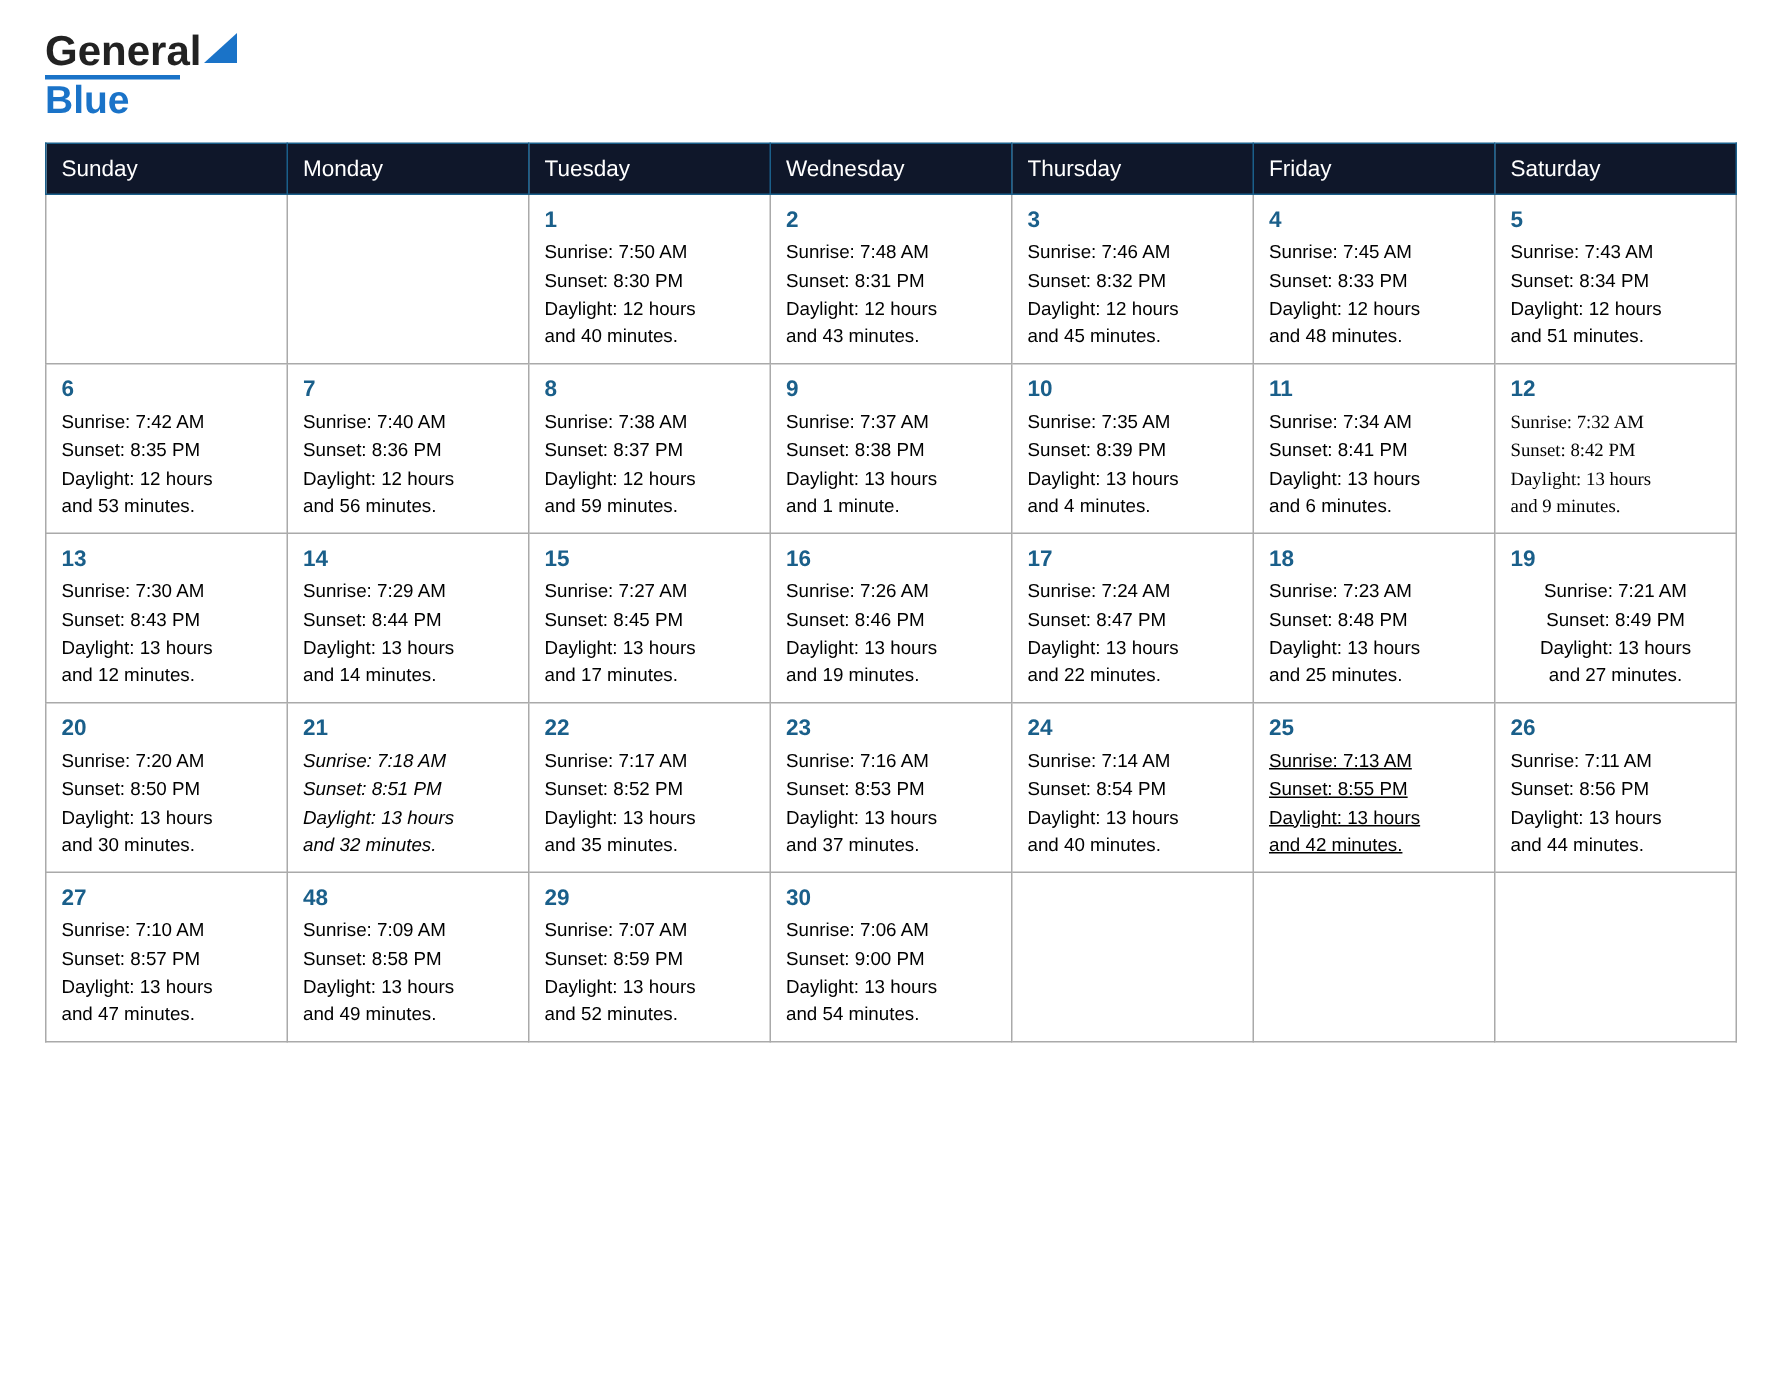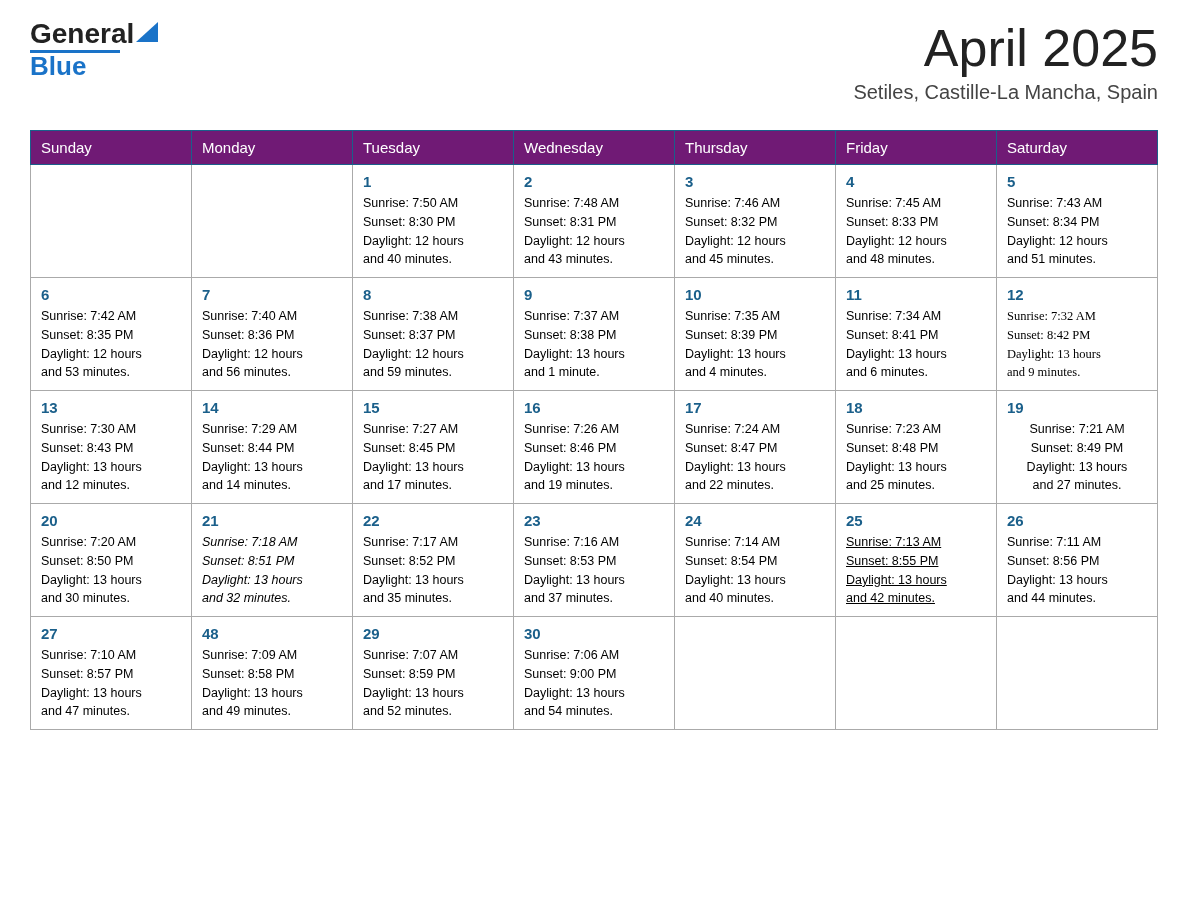--- a/index.html
+++ b/index.html
@@ -7,22 +7,22 @@
       font-family: Arial, Helvetica, sans-serif;
       background: #fff;
       color: #222;
       width: 1188px;
       min-height: 918px;
       padding: 20px 30px;
     }
     .header {
       display: flex;
       justify-content: space-between;
-      align-items: flex-start;
-      margin-bottom: 26px;
+      align-items: center;
+      margin-bottom: 16px;
     }
     .logo {
       display: flex;
       flex-direction: column;
       align-items: flex-start;
     }
     .logo-text {
       font-size: 28px;
       font-weight: bold;
       color: #222;
@@ -47,21 +47,21 @@
       font-size: 20px;
       color: #444;
       margin-top: 4px;
     }
     .calendar-table {
       width: 100%;
       border-collapse: collapse;
       margin-top: 8px;
     }
     .calendar-table th {
-      background-color: #701a75;
+      background-color: #0f172a;
       color: #fff;
       font-size: 15px;
       font-weight: normal;
       padding: 8px 10px;
       text-align: left;
       border: 1px solid #1a5f8a;
     }
     .calendar-table td {
       vertical-align: top;
       border: 1px solid #aaa;
@@ -93,24 +93,20 @@
   <div class="logo">
     <div style="display:flex;align-items:center;">
       <span class="logo-text">General</span>
       <svg width="22" height="20" viewBox="0 0 22 20" style="margin-left:2px;margin-top:-4px;">
         <polygon points="0,20 22,20 22,0" fill="#1a73c8"></polygon>
       </svg>
     </div>
     <div class="logo-line"></div>
     <span class="logo-text blue" style="color:#1a73c8;font-size:26px;">Blue</span>
   </div>
-  <div class="title-section">
-    <div class="month-year">April 2025</div>
-    <div class="location">Setiles, Castille-La Mancha, Spain</div>
-  </div>
 </div>
 
 <table class="calendar-table">
   <thead>
     <tr>
     <th>Sunday</th>
         <th>Monday</th>
         <th>Tuesday</th>
         <th>Wednesday</th>
         <th>Thursday</th>

